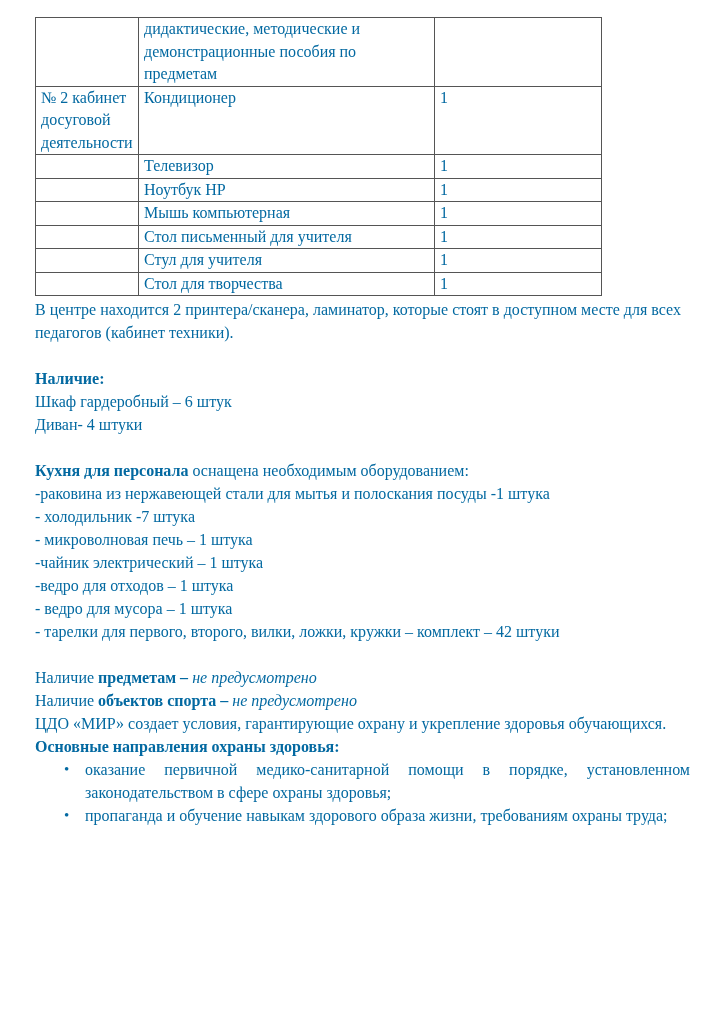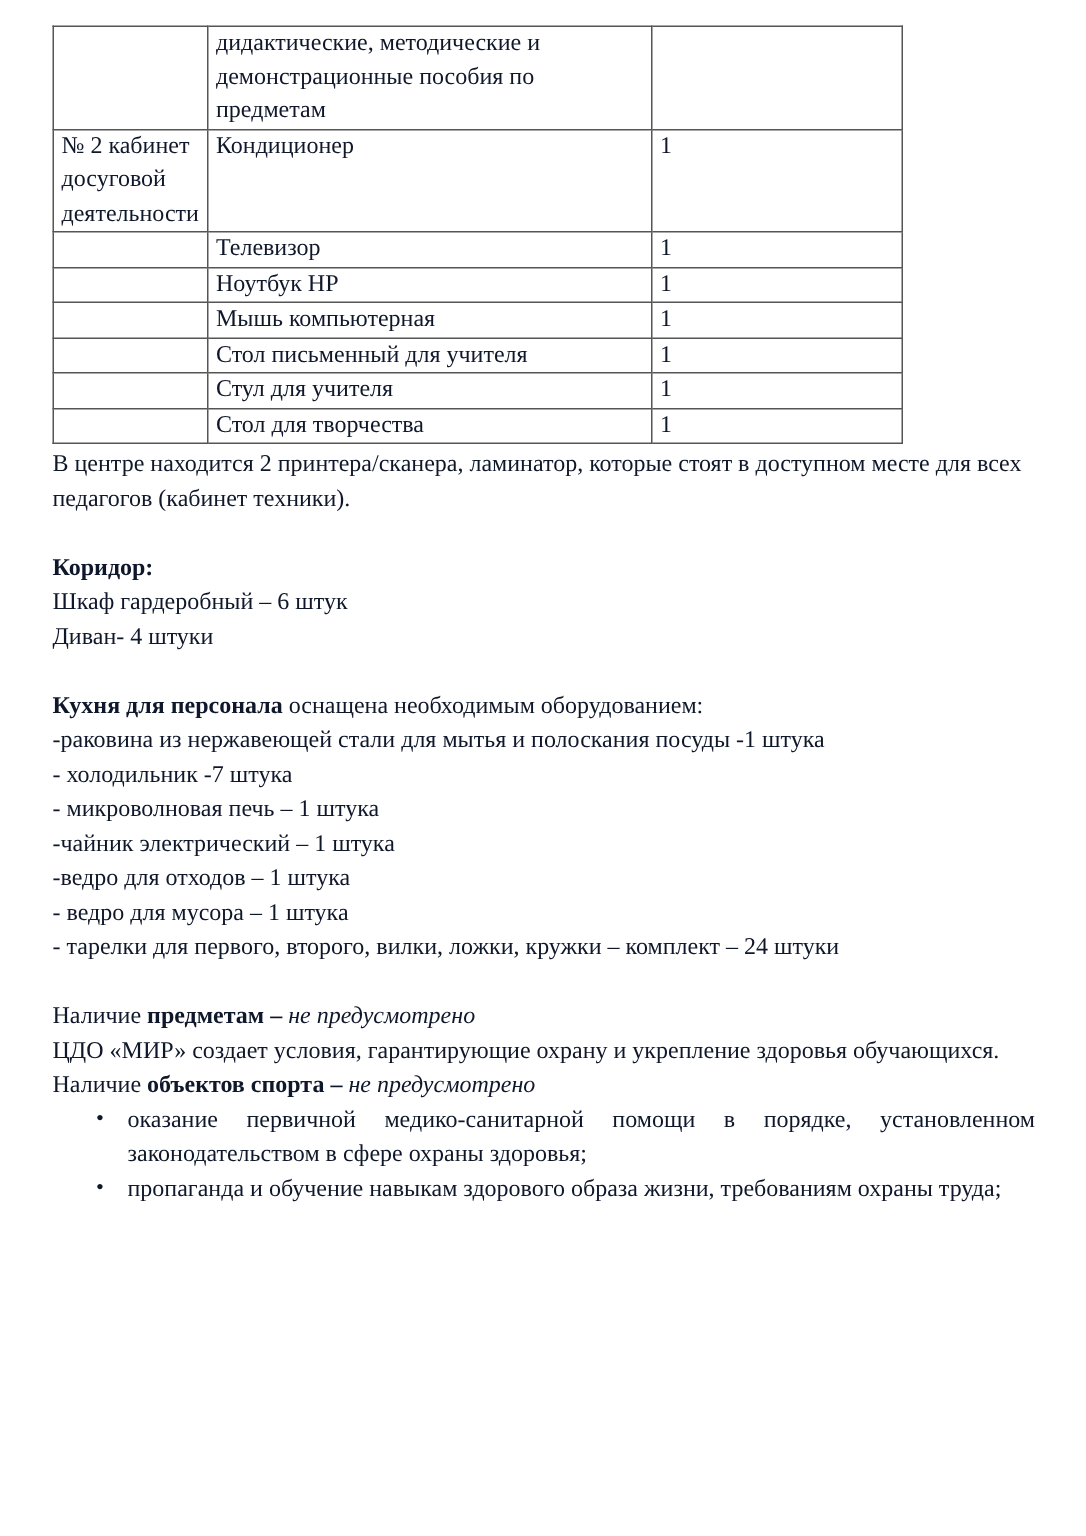--- a/index.html
+++ b/index.html
@@ -5,21 +5,21 @@
   html, body {
     margin: 0;
     padding: 0;
     background: #ffffff;
   }
   .page {
     position: relative;
     width: 724px;
     height: 1024px;
     background: #ffffff;
-    color: #0f172a;
+    color: #0369a1;
     font-family: "Liberation Serif", "DejaVu Serif", serif;
     font-size: 16px;
     line-height: 23px;
     box-sizing: border-box;
     padding: 17px 34px 0 35px;
     overflow: hidden;
   }
   
   table.equip {
     border-collapse: collapse;
@@ -111,41 +111,42 @@
       </tr>
     </tbody>
   </table>
 
   <div class="bodytext">
 
     <div class="line">В центре находится 2 принтера/сканера, ламинатор, которые стоят в доступном месте для всех педагогов (кабинет техники).</div>
 
     <div class="spacer"></div>
 
-    <div class="line bold">Коридор:</div>
+    <div class="line bold">Наличие:</div>
     <div class="line">Шкаф гардеробный – 6 штук</div>
     <div class="line">Диван- 4 штуки</div>
 
     <div class="spacer"></div>
 
     <div class="line"><span class="bold">Кухня для персонала</span><span> оснащена необходимым оборудованием:</span></div>
     <div class="line">-раковина из нержавеющей стали для мытья и полоскания посуды -1 штука</div>
     <div class="line">- холодильник -7 штука</div>
     <div class="line">- микроволновая печь – 1 штука</div>
     <div class="line">-чайник электрический – 1 штука</div>
     <div class="line">-ведро для отходов – 1 штука</div>
     <div class="line">- ведро для мусора – 1 штука</div>
-    <div class="line">- тарелки для первого, второго, вилки, ложки, кружки – комплект – 24 штуки</div>
+    <div class="line">- тарелки для первого, второго, вилки, ложки, кружки – комплект – 42 штуки</div>
 
     <div class="spacer"></div>
 
     <div class="line"><span>Наличие </span><span class="bold">предметам – </span><span class="italic">не предусмотрено</span></div>
+    <div class="line"><span>Наличие </span><span class="bold">объектов спорта – </span><span class="italic">не предусмотрено</span></div>
+
     <div class="line">ЦДО «МИР» создает условия, гарантирующие охрану и укрепление здоровья обучающихся.</div>
-
-    <div class="line"><span>Наличие </span><span class="bold">объектов спорта – </span><span class="italic">не предусмотрено</span></div>
+    <div class="line bold">Основные направления охраны здоровья:</div>
 
     <ul class="bullets">
       <li><span class="marker">•</span><span>оказание первичной медико-санитарной помощи в порядке, установленном законодательством в сфере охраны здоровья;</span></li>
       <li><span class="marker">•</span><span>пропаганда и обучение навыкам здорового образа жизни, требованиям охраны труда;</span></li>
     </ul>
 
   </div>
 
 </div>
 

